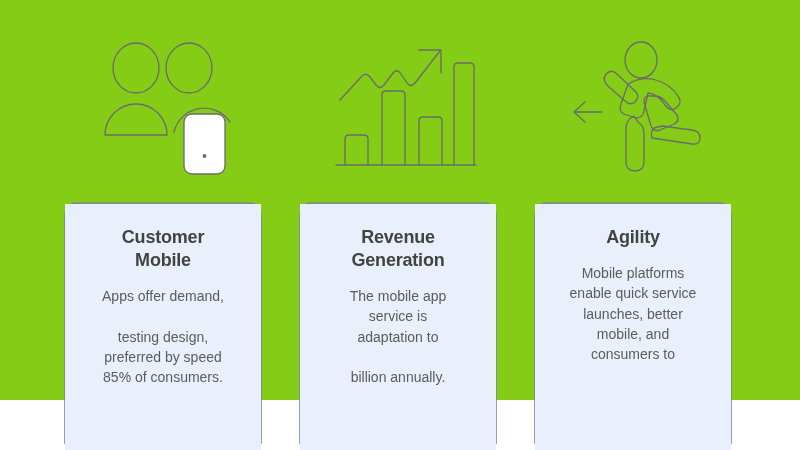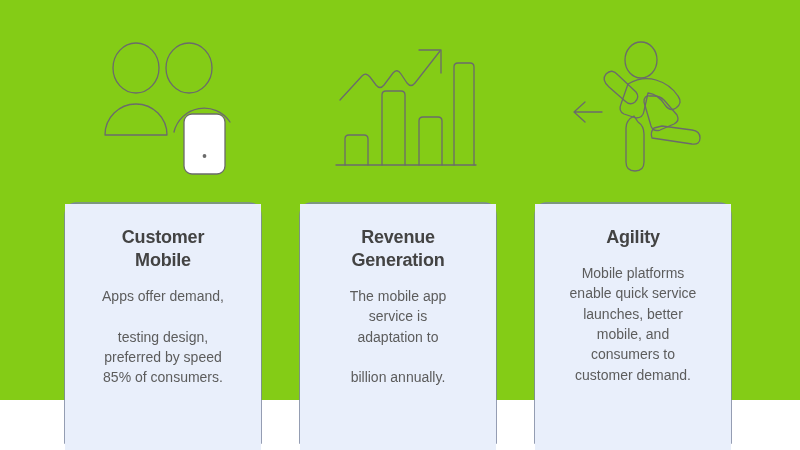--- a/index.html
+++ b/index.html
@@ -204,18 +204,17 @@
     <div class="card-body">
       <h2 class="card-title">
         <span>Agility</span>
       </h2>
       <p class="card-desc">
         <span>Mobile platforms</span><br>
         <span>enable quick service</span><br>
         <span>launches, better</span><br>
         <span>mobile, and</span><br>
         <span>consumers to</span><br>
-        <span>customer demand.</span>
       </p>
     </div>
   </div>
 
 </div>
 
 </body></html>

